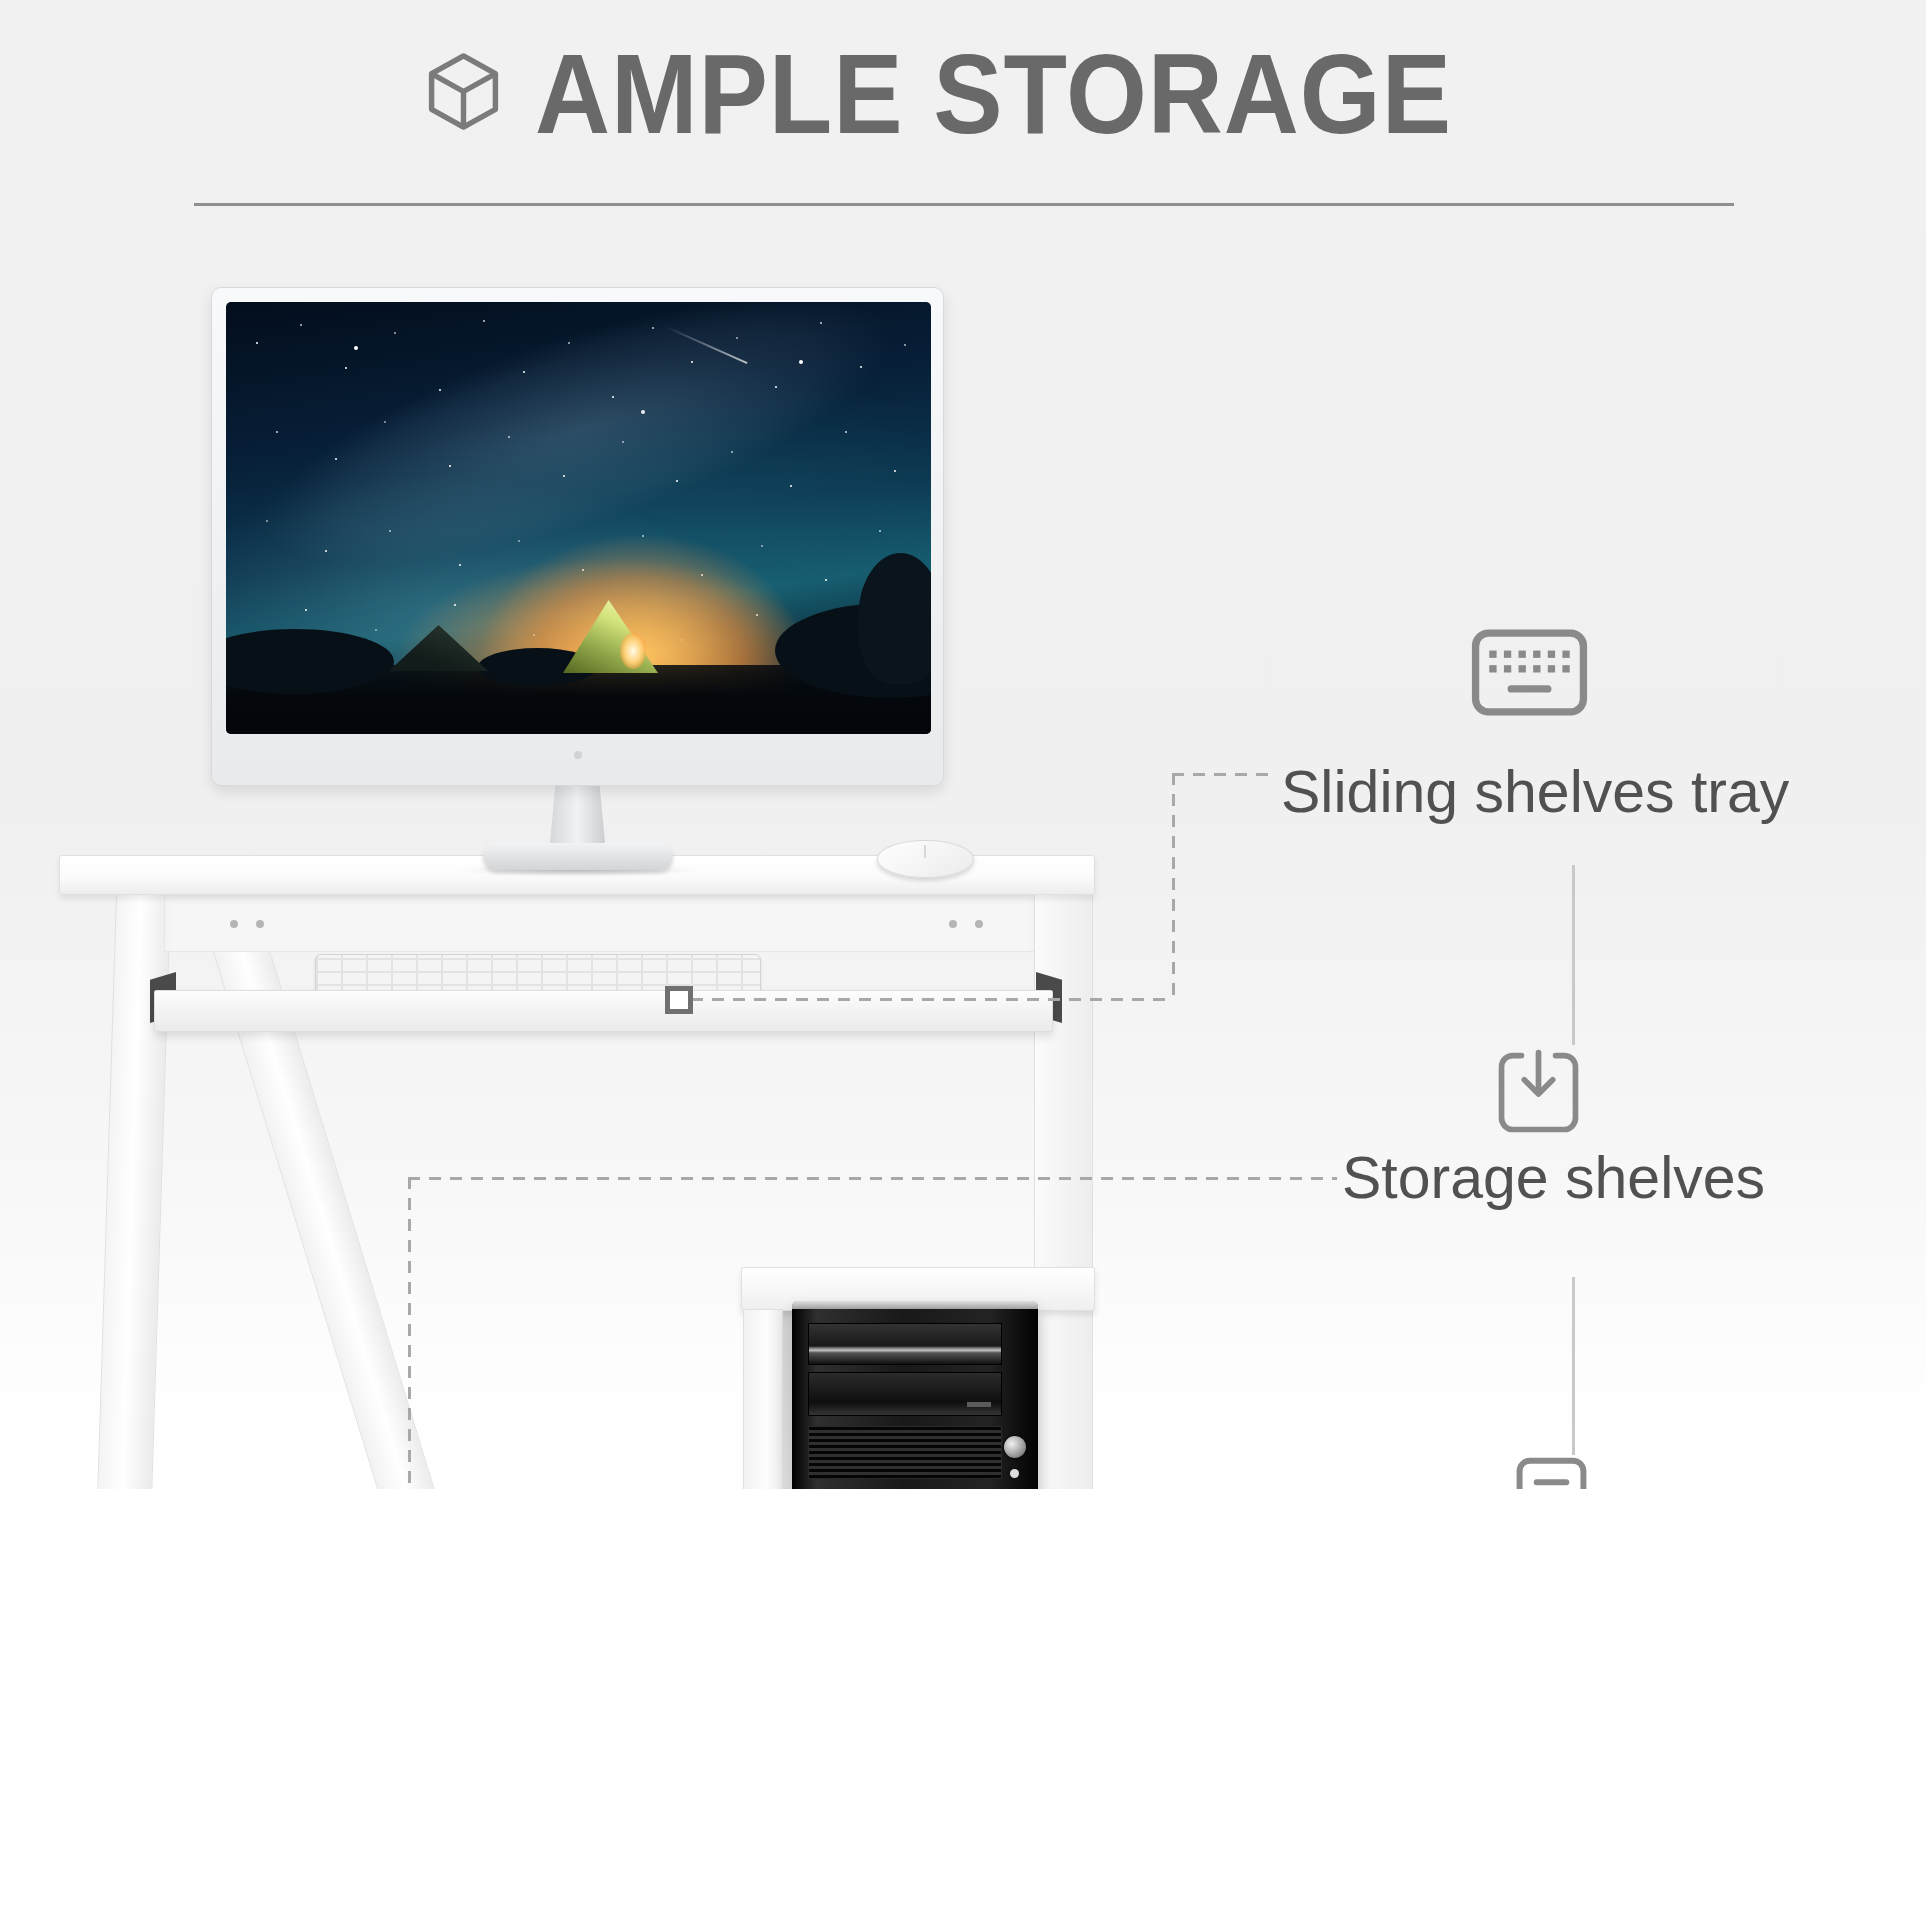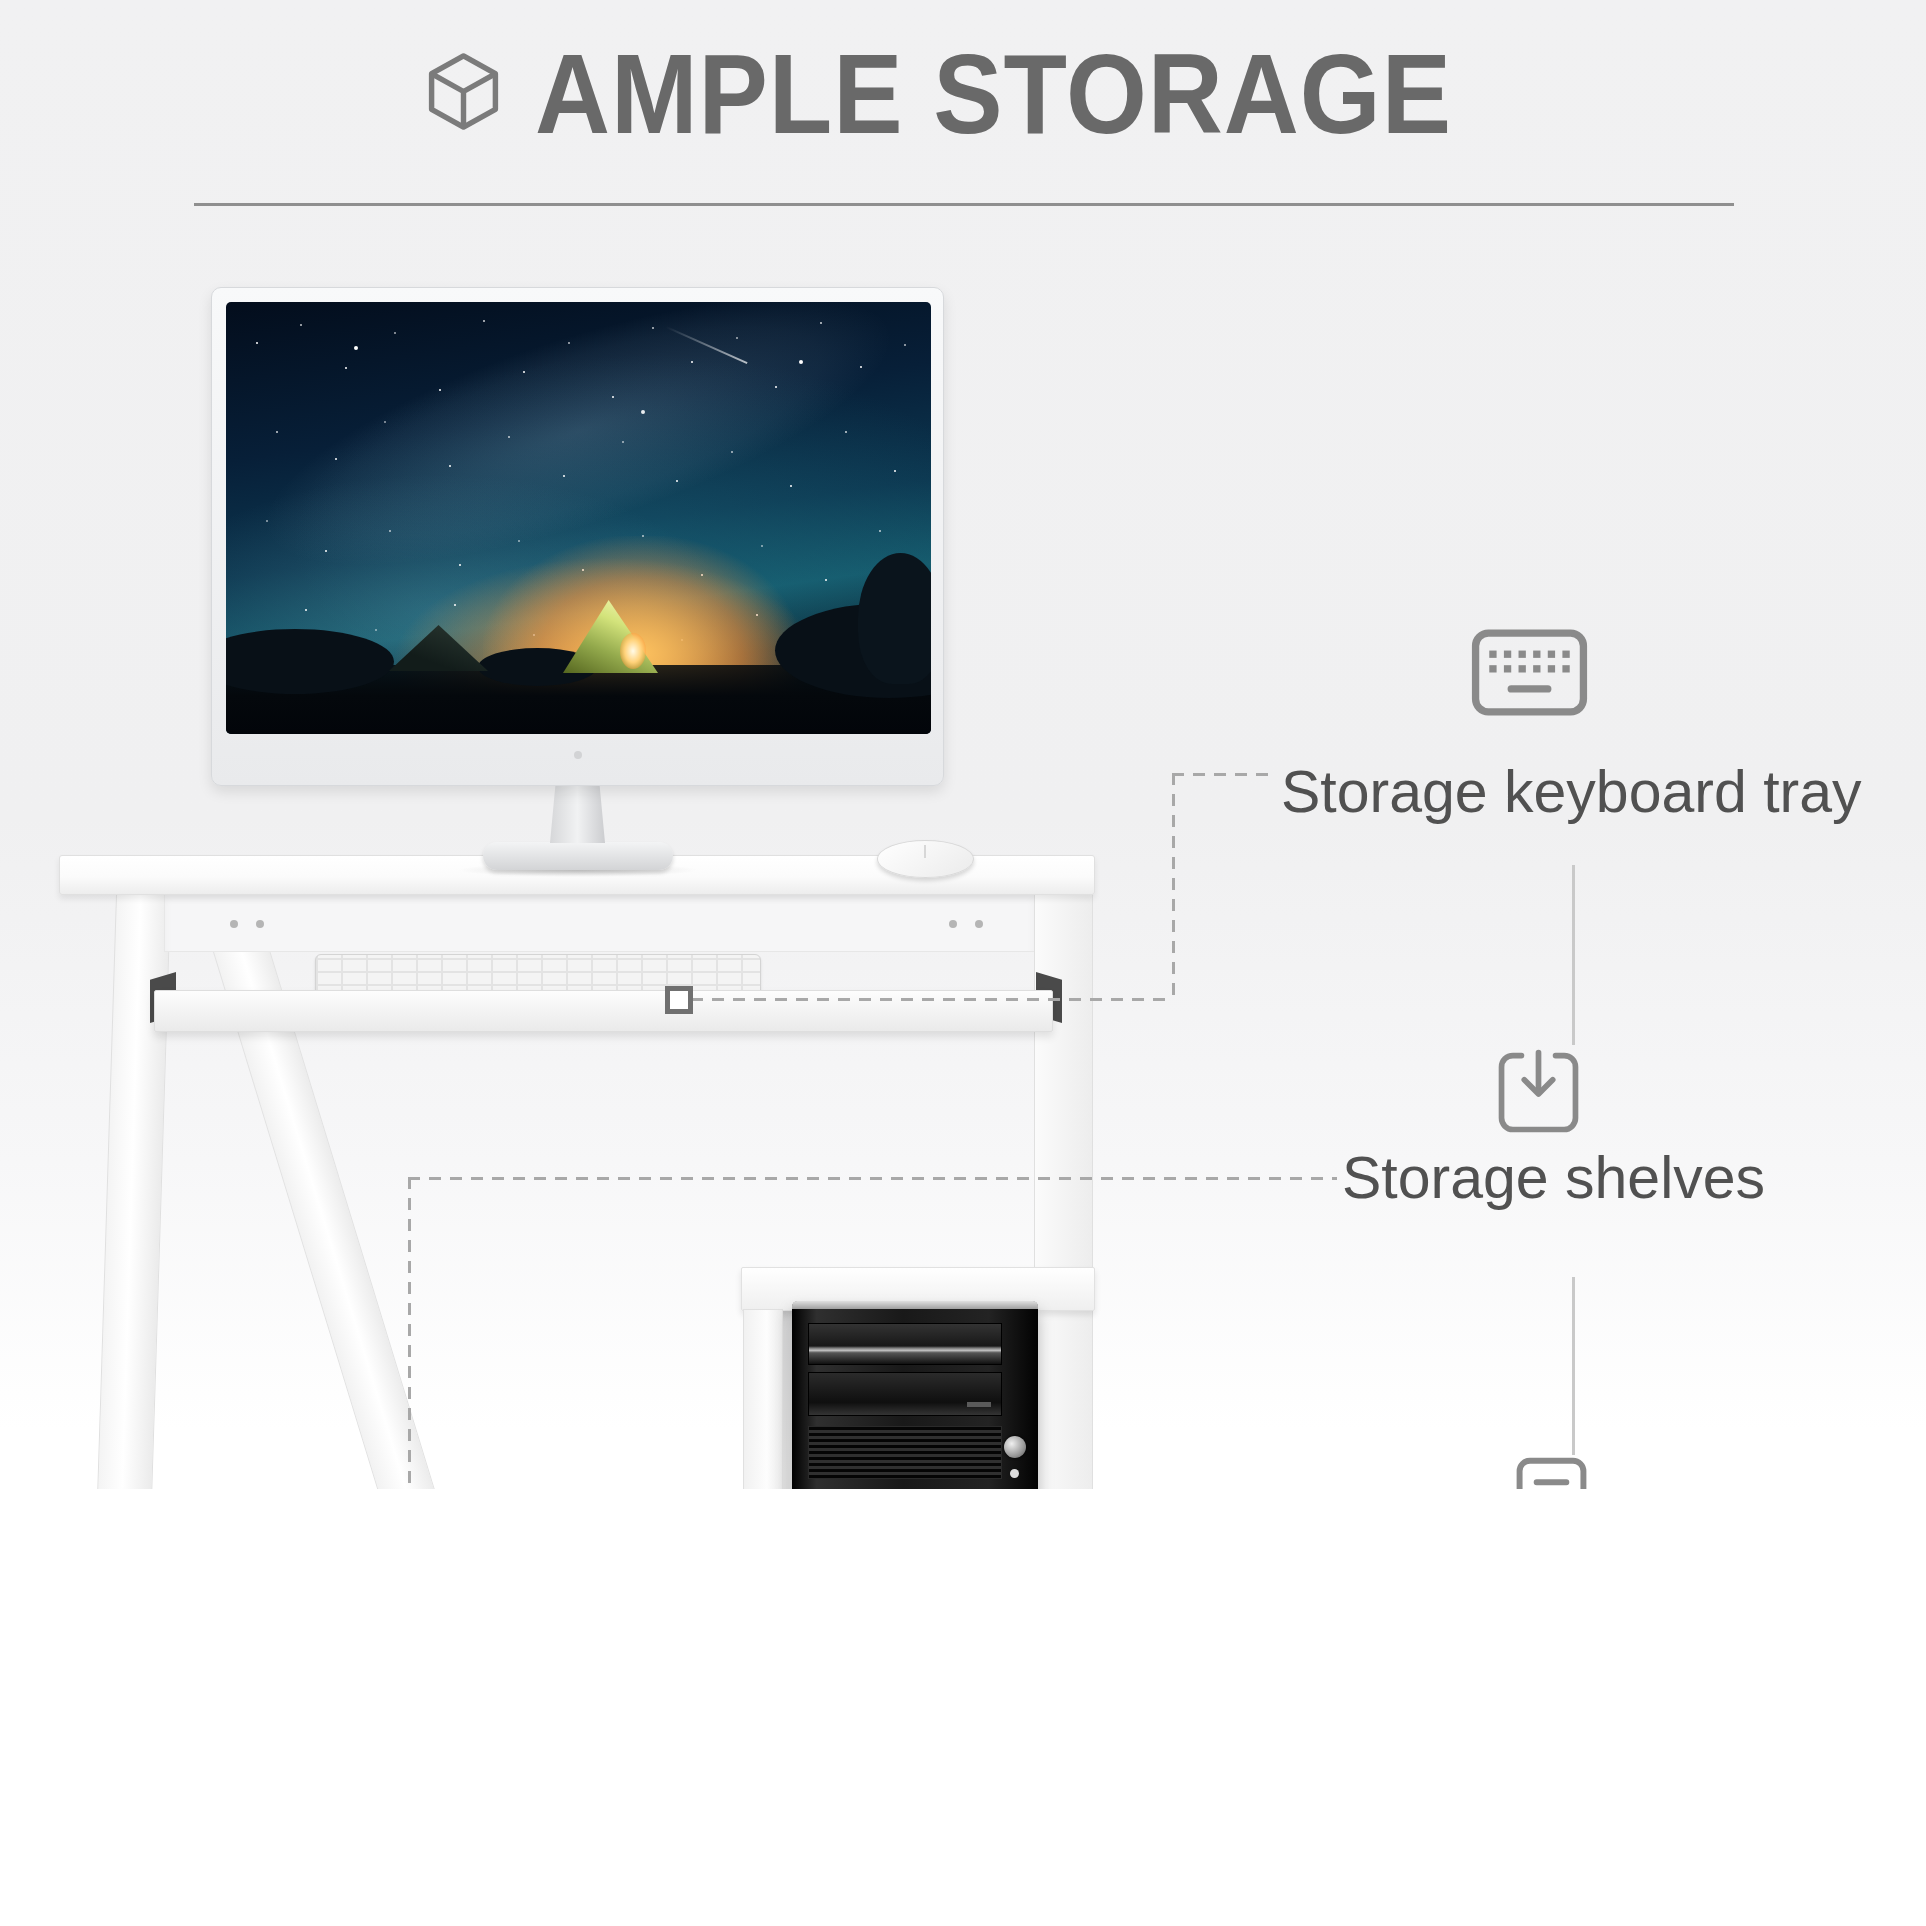--- a/index.html
+++ b/index.html
@@ -272,21 +272,21 @@
           <rect x="10" y="20" width="4" height="4"></rect>
             <rect x="18" y="20" width="4" height="4"></rect>
             <rect x="26" y="20" width="4" height="4"></rect>
             <rect x="34" y="20" width="4" height="4"></rect>
             <rect x="42" y="20" width="4" height="4"></rect>
             <rect x="50" y="20" width="4" height="4"></rect>
           <rect x="20" y="31" width="24" height="4" rx="2"></rect>
         </g>
       </svg>
     </span>
-    <div class="ann-label label-1">Storage keyboard tray</div>
+    <div class="ann-label label-1">Sliding shelves tray</div>
     <div class="ll ll-h l1a"></div>
     <div class="ll ll-v l1b"></div>
     <div class="ll ll-h l1c"></div>
     <div class="marker m1"></div>
   </div>
 
   <div class="divider d1"></div>
 
   <div class="annotation">
     <span class="ann-icon icon-storage">

